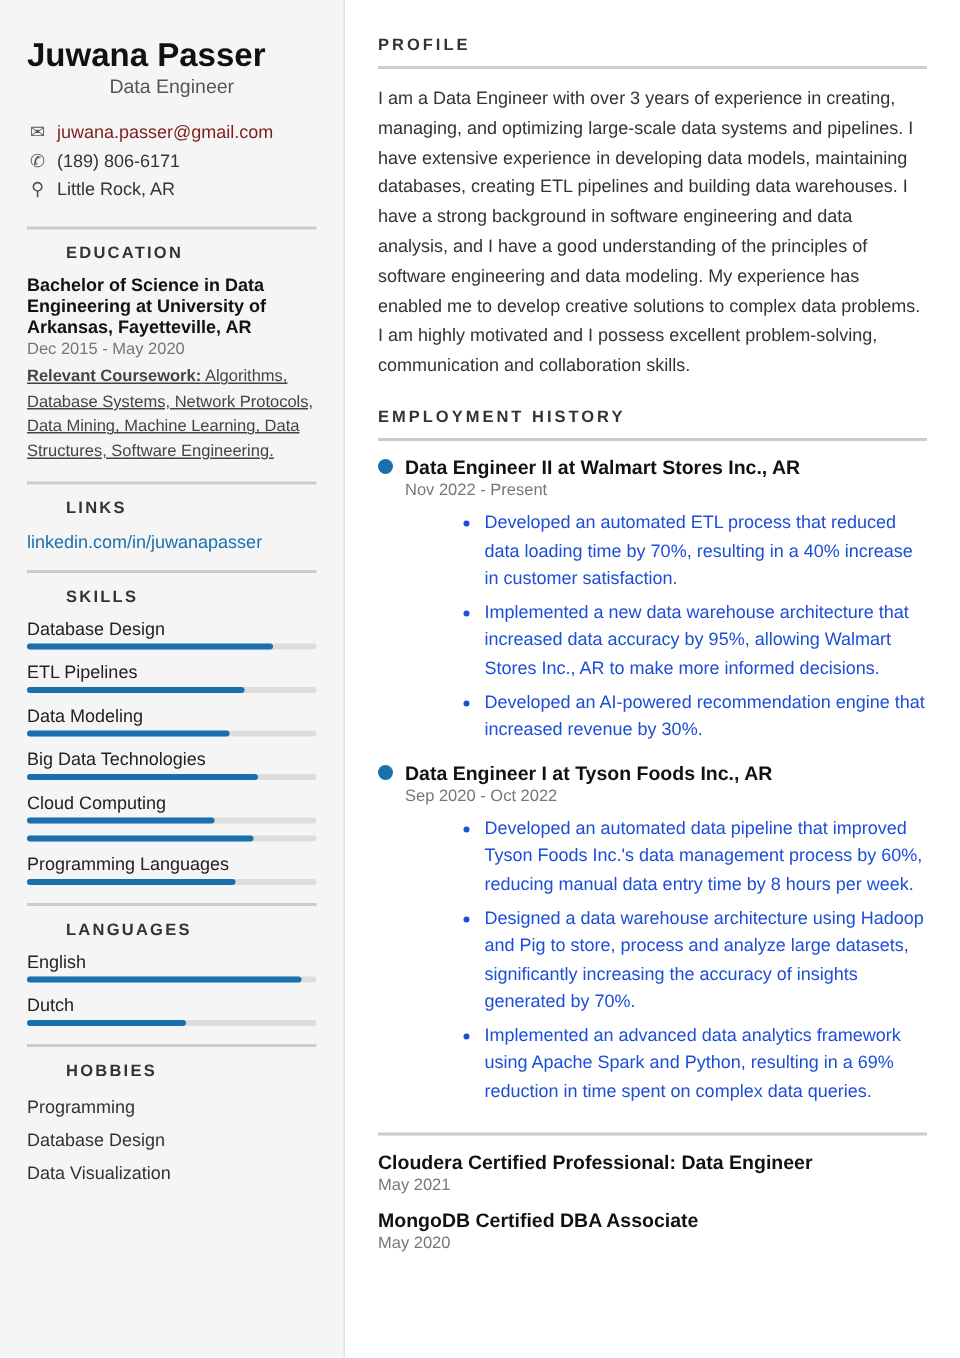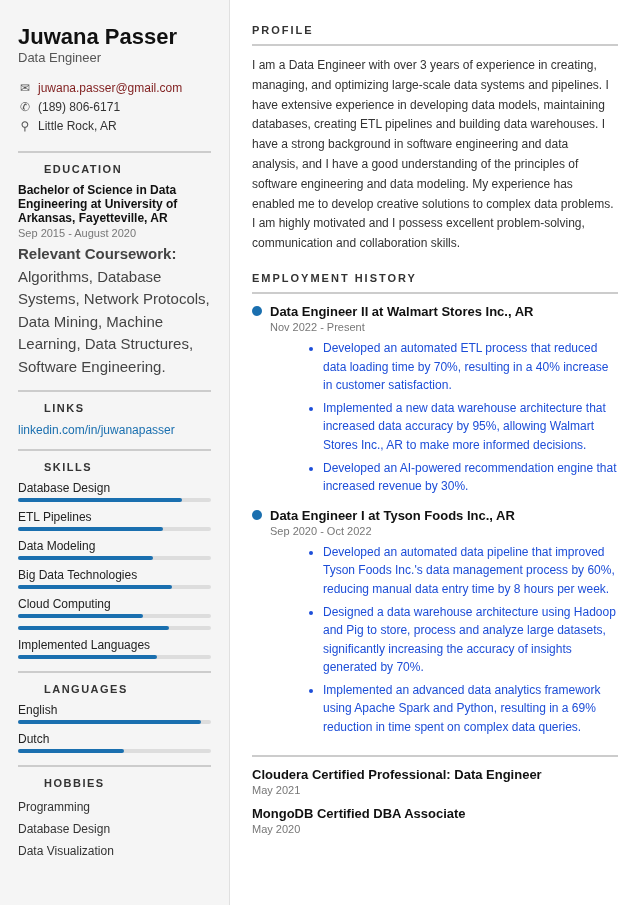--- a/index.html
+++ b/index.html
@@ -27,20 +27,21 @@
     .sidebar-name {
       font-size: 22px;
       font-weight: 700;
       color: #111;
       line-height: 1.2;
     }
     .sidebar-title {
       font-size: 13px;
       color: #555;
       margin-bottom: 16px;
+      text-align: center;
     }
     .sidebar-contact {
       margin-bottom: 18px;
     }
     .sidebar-contact-item {
       display: flex;
       align-items: center;
       gap: 6px;
       font-size: 12px;
       color: #333;
@@ -75,23 +76,24 @@
       font-weight: 700;
       color: #111;
       margin-bottom: 2px;
     }
     .edu-dates {
       font-size: 11px;
       color: #777;
       margin-bottom: 4px;
     }
     .edu-coursework {
-      font-size: 15px;
+      font-size: 11px;
       color: #444;
       line-height: 1.5;
+      text-decoration: underline;
     }
     .link-item a {
       color: #1a6faf;
       text-decoration: none;
       font-size: 12px;
     }
     .skill-item {
       margin-bottom: 8px;
     }
     .skill-label {
@@ -221,21 +223,21 @@
       </div>
       <div class="sidebar-contact-item">
         <span class="contact-icon">⚲</span>
         <span>Little Rock, AR</span>
       </div>
     </div>
 
     <hr class="section-divider">
     <div class="section-title-left">EDUCATION</div>
     <div class="edu-degree">Bachelor of Science in Data Engineering at University of Arkansas, Fayetteville, AR</div>
-    <div class="edu-dates">Sep 2015 - August 2020</div>
+    <div class="edu-dates">Dec 2015 - May 2020</div>
     <div class="edu-coursework">
       <span style="font-weight:700;">Relevant Coursework:</span>
       <span>Algorithms, Database Systems, Network Protocols, Data Mining, Machine Learning, Data Structures, Software Engineering.</span>
     </div>
 
     <hr class="section-divider">
     <div class="section-title-left">LINKS</div>
     <div class="link-item">
       <a href="#">linkedin.com/in/juwanapasser</a>
     </div>
@@ -272,21 +274,21 @@
       <div class="skill-bar-bg">
         <div class="skill-bar-fill" style="width:65%"></div>
       </div>
     </div>
         <div class="skill-item">
       <div class="skill-bar-bg">
         <div class="skill-bar-fill" style="width:78%"></div>
       </div>
     </div>
         <div class="skill-item">
-      <div class="skill-label">Implemented Languages</div>
+      <div class="skill-label">Programming Languages</div>
       <div class="skill-bar-bg">
         <div class="skill-bar-fill" style="width:72%"></div>
       </div>
     </div>
       </div>
 
     <hr class="section-divider">
     <div class="section-title-left">LANGUAGES</div>
     <div id="languages-container">
         <div class="lang-item">

